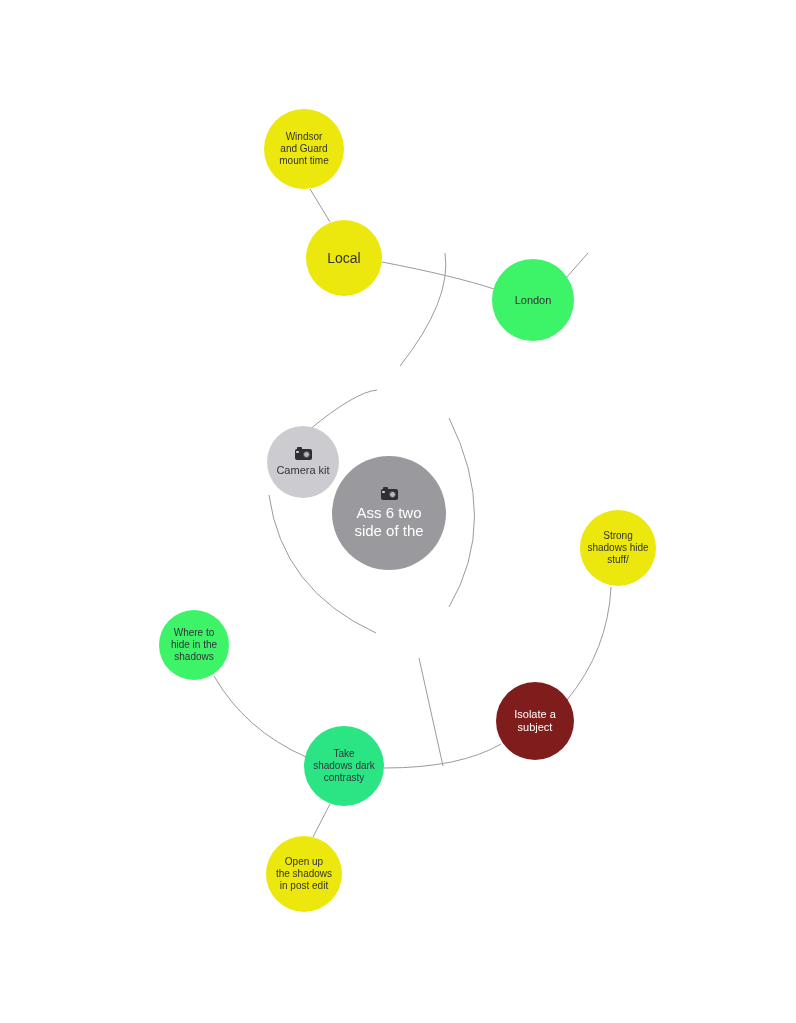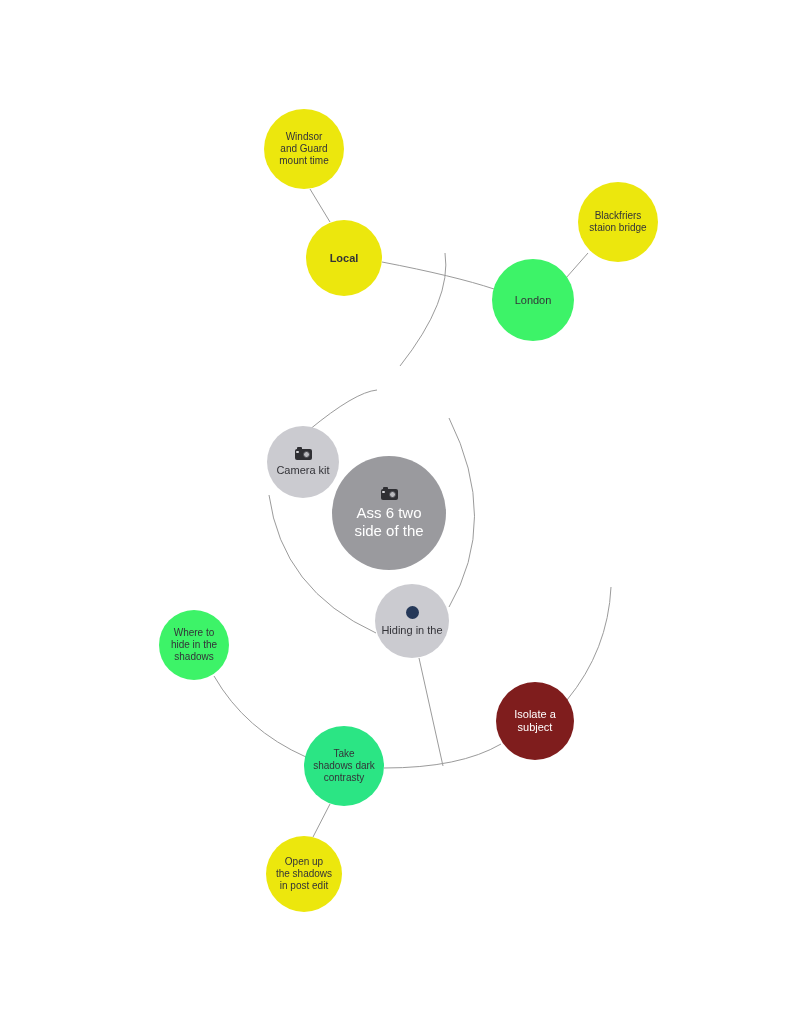--- a/index.html
+++ b/index.html
@@ -134,37 +134,33 @@
     </div>
     <div class="node" style="left: 267px; top: 426px; width: 72px; height: 72px; background: rgb(203, 203, 208); color: rgb(51, 51, 56); font-size: 11px;">
       <span class="cam-icon">
         <span class="bump"></span>
         <span class="body"></span>
         <span class="flash"></span>
         <span class="lens"></span>
       </span>
       <span class="label">Camera kit</span>
     </div>
-    <div class="node" style="left: 375px; top: 584px; width: 74px; height: 74px; background: rgb(203, 203, 208); color: rgb(51, 51, 56); font-size: 11px;">
-      <span class="dot-icon" style="background: rgb(37, 56, 88);"></span>
-      <span class="label">Hiding in the</span>
-    </div>
-    <div class="node" style="left: 306px; top: 220px; width: 76px; height: 76px; background: rgb(236, 231, 13); color: rgb(51, 51, 56); font-size: 11px; font-weight: bold;">
+    <div class="node" style="left: 306px; top: 220px; width: 76px; height: 76px; background: rgb(236, 231, 13); color: rgb(51, 51, 56); font-size: 14px;">
       <span class="label">Local</span>
     </div>
     <div class="node" style="left: 264px; top: 109px; width: 80px; height: 80px; background: rgb(236, 231, 13); color: rgb(51, 51, 56); font-size: 10px;">
       <span class="label">Windsor
 and Guard
 mount time</span>
     </div>
     <div class="node" style="left: 492px; top: 259px; width: 82px; height: 82px; background: rgb(61, 243, 104); color: rgb(51, 51, 56); font-size: 11px;">
       <span class="label">London</span>
     </div>
-    <div class="node" style="left: 578px; top: 182px; width: 80px; height: 80px; background: rgb(236, 231, 13); color: rgb(51, 51, 56); font-size: 10px;">
-      <span class="label">Blackfriers staion bridge</span>
+    <div class="node" style="left: 580px; top: 510px; width: 76px; height: 76px; background: rgb(236, 231, 13); color: rgb(51, 51, 56); font-size: 10px;">
+      <span class="label">Strong shadows hide stuff/</span>
     </div>
     <div class="node" style="left: 496px; top: 682px; width: 78px; height: 78px; background: #7f1d1d; color: rgb(255, 255, 255); font-size: 11px; text-align: center;">
       <span class="label">Isolate a
 subject</span>
     </div>
     <div class="node" style="left: 304px; top: 726px; width: 80px; height: 80px; background: rgb(43, 229, 132); color: rgb(51, 51, 56); font-size: 10px;">
       <span class="label">Take
 shadows dark
 contrasty</span>
     </div>

